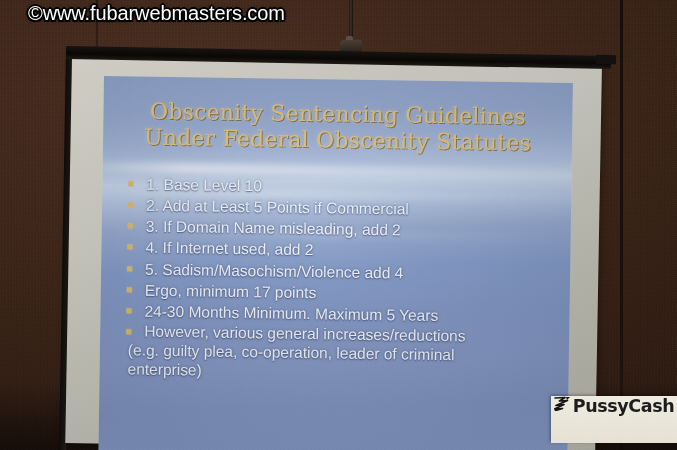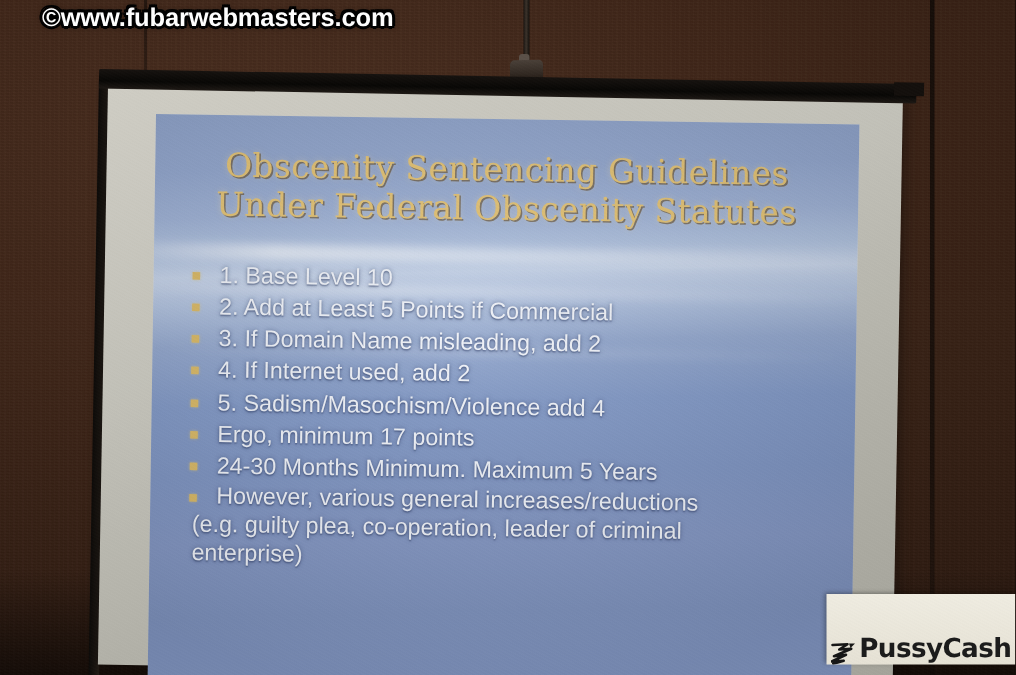--- a/index.html
+++ b/index.html
@@ -204,40 +204,40 @@
   .bullet .sub {
     display: block;
     margin-left: -16px;
   }
 
   
   .watermark {
     position: absolute;
     left: 28px; top: 2px;
     font-family: "Liberation Sans", sans-serif;
-    font-size: 17px;
-    font-weight: 700;
+    font-size: 20px;
+    font-weight: 400;
     color: #ffffff;
     letter-spacing: -.1px;
     text-shadow:
       -1.5px -1.5px 0 #000, 1.5px -1.5px 0 #000,
       -1.5px  1.5px 0 #000, 1.5px  1.5px 0 #000,
       -2px 0 0 #000, 2px 0 0 #000, 0 -2px 0 #000, 0 2px 0 #000,
       0 0 4px #000;
     white-space: nowrap;
   }
 
   
   .logo-box {
     position: absolute;
     left: 551px; top: 396px;
     width: 126px; height: 47px;
     background: linear-gradient(180deg, #efece1, #e6e2d5);
     display: flex;
-    align-items: flex-end;
+    align-items: flex-start;
     justify-content: center;
     gap: 2px;
     box-shadow: -1px -1px 3px rgba(0,0,0,.35);
   }
   .logo-mark {
     width: 17px; height: 15px;
     flex: 0 0 auto;
   }
   .logo-text {
     font-family: "DejaVu Sans", sans-serif;

